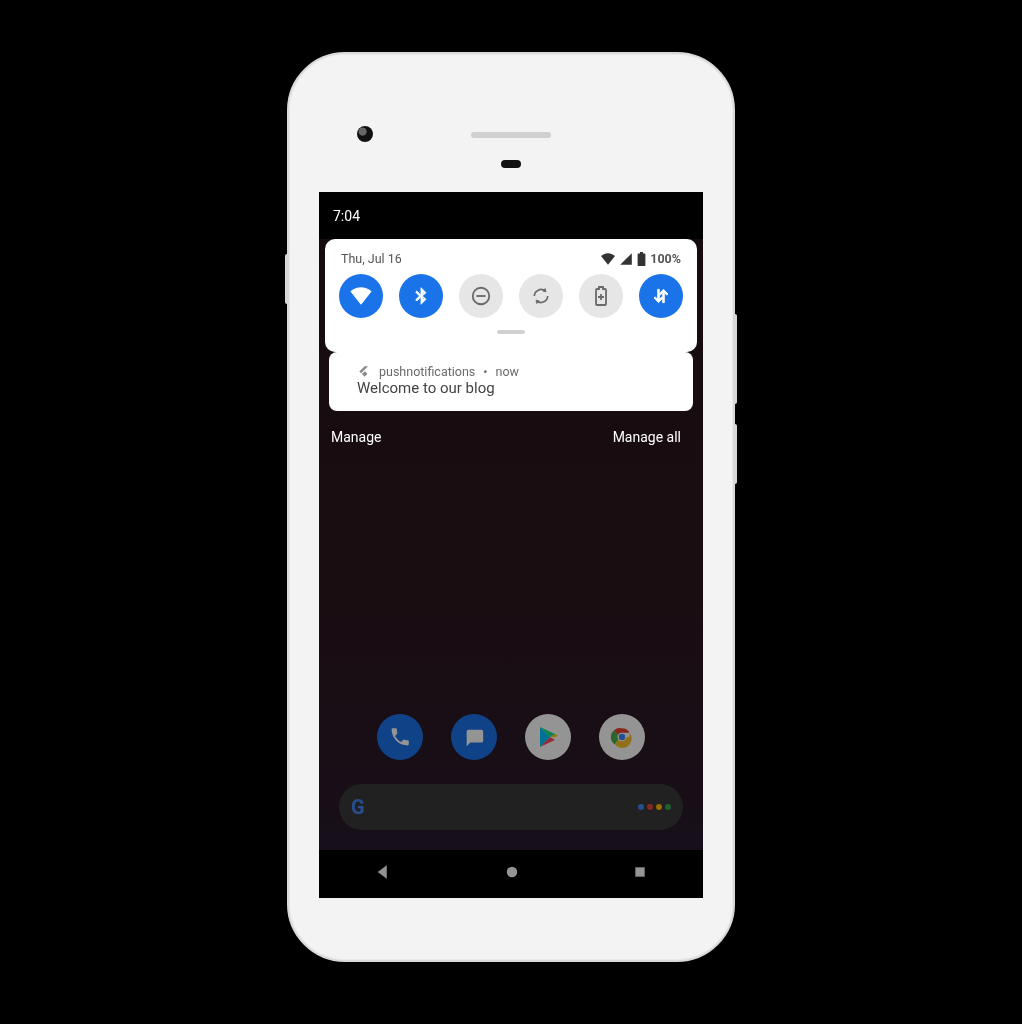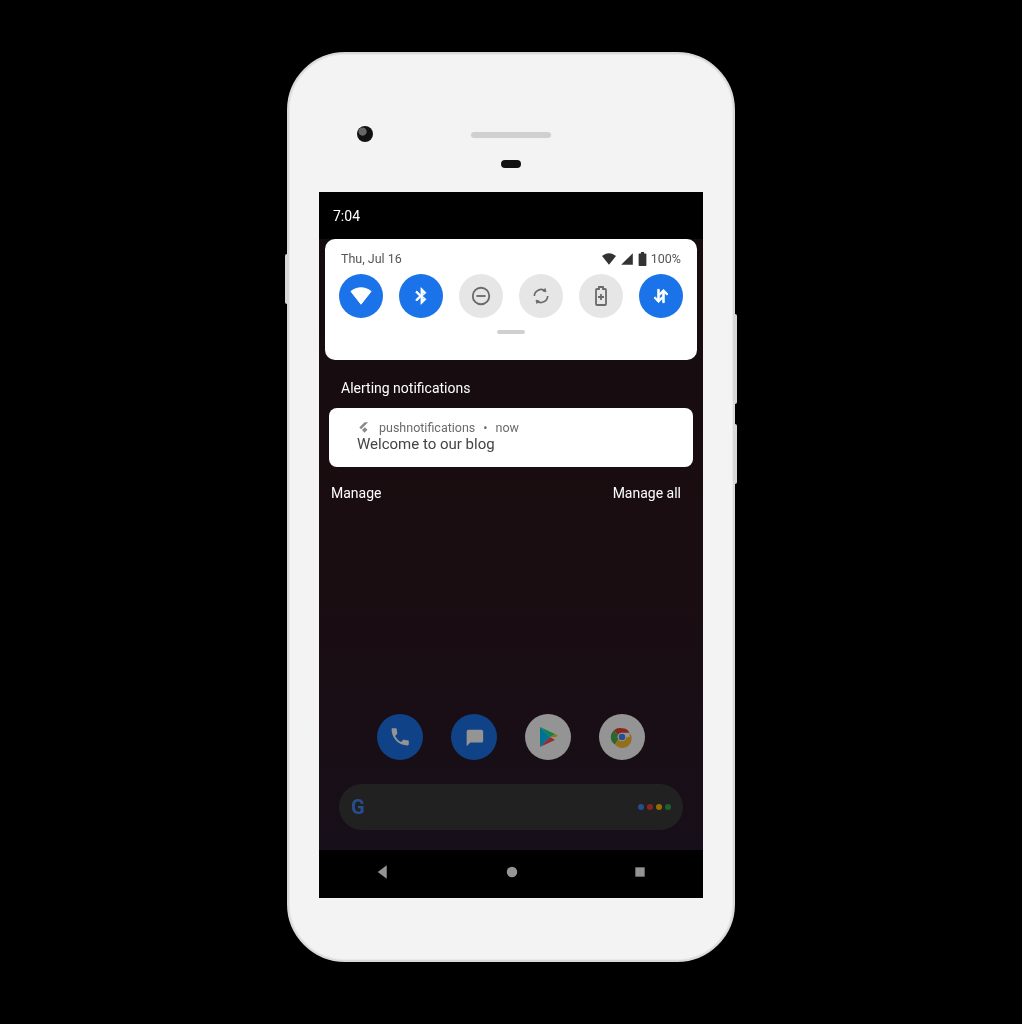--- a/index.html
+++ b/index.html
@@ -39,25 +39,25 @@
   
   .statusbar {
     height: 47px; background:#000; color:#fff; display:flex; align-items:center;
     padding: 0 14px; font-size: 14px; font-weight: 400;
   }
 
   
   .qs-card {
     margin: 0 6px 0 6px;
     background:#fff; border-radius: 10px;
-    padding: 10px 12px 26px 12px;
+    padding: 10px 12px 18px 12px;
     color:#444;
   }
   .qs-head { display:flex; justify-content:space-between; align-items:center; font-size:12.5px; color:#555; padding: 2px 4px 8px 4px; }
-  .qs-head-right { display:flex; align-items:center; gap:4px; font-weight:400; }
+  .qs-head-right { display:flex; align-items:center; gap:4px; font-weight:700; }
   .qs-head-right svg { display:block; }
 
   .qs-row { display:flex; gap: 15px; justify-content:space-between; padding: 0 2px; }
   .qs-chip {
     width:44px; height:44px; border-radius:50%;
     display:flex; align-items:center; justify-content:center;
   }
   .chip-on  { background:#1a73e8; }
   .chip-off { background:#e6e6e6; }
   .chip-on  svg { fill:#fff; stroke:#fff; }
@@ -238,21 +238,20 @@
           </div>
           <div class="qs-chip chip-on">
             <svg width="20" height="20" viewBox="0 0 24 24">
                 <path d="M8 4v12l-3-3-1.4 1.4L9 20l5.4-5.6L13 13l-3 3V4H8zm8 16V8l3 3 1.4-1.4L15 4l-5.4 5.6L11 11l3-3v12h2z"></path>
               </svg>
           </div>
         </div>
         <div class="qs-handle"></div>
       </div>
 
-      <div class="section-label">Alerting notifications</div>
 
       <div class="notif">
         <div class="notif-head">
           <svg class="flutter-icon" viewBox="0 0 24 24">
             <path fill="#8a8a8a" d="M13 2 4 11l3 3 12-12h-6zM13 11l-4.5 4.5L13 20l5-5-4-4h-1z"></path>
           </svg>
           <span>pushnotifications</span>
           <span>•</span>
           <span>now</span>
         </div>

